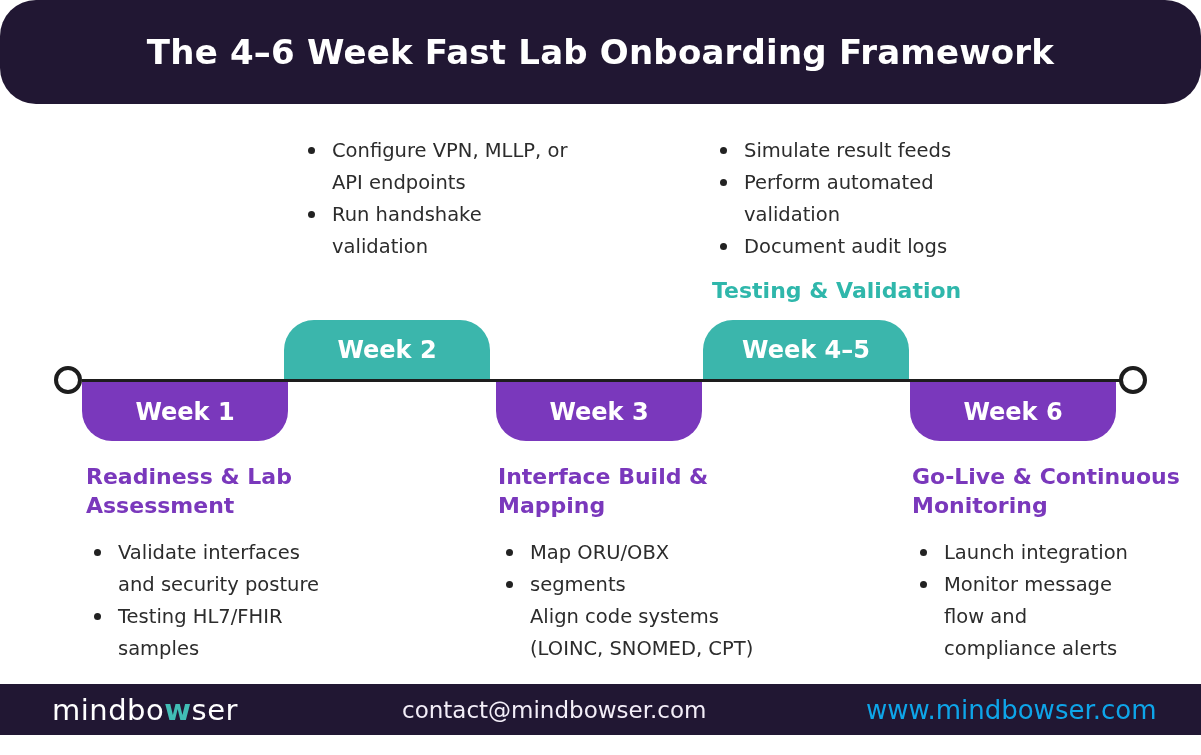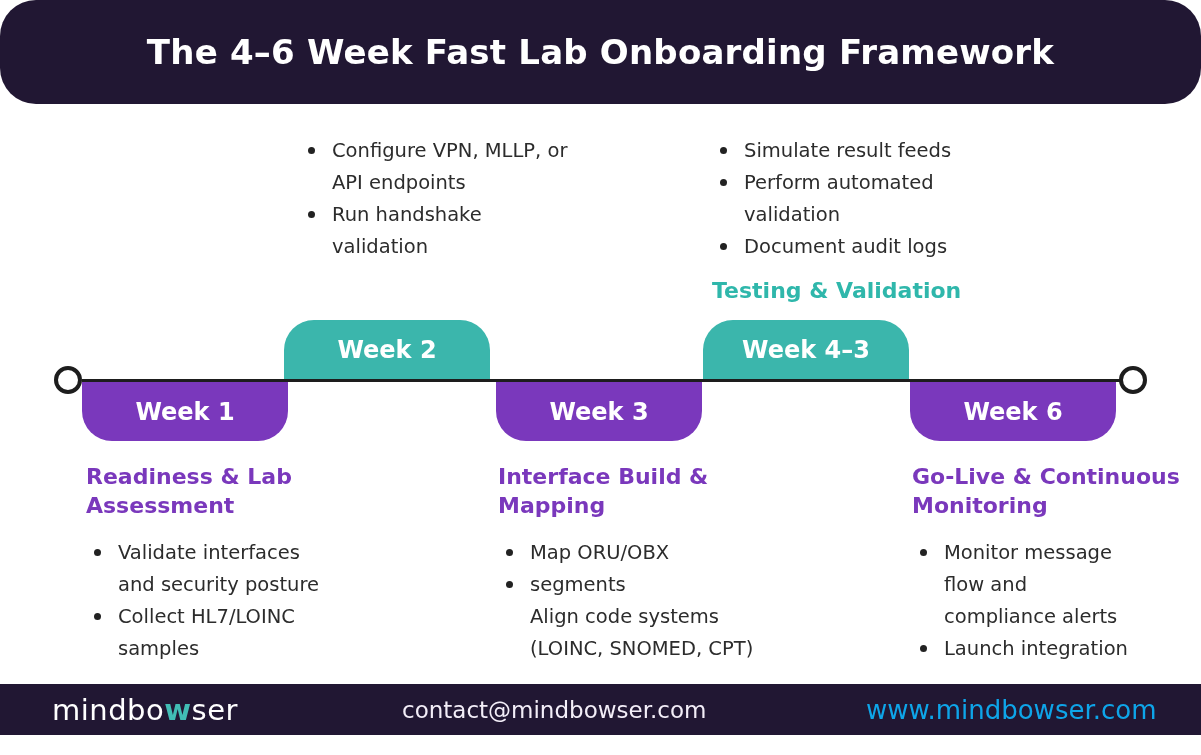--- a/index.html
+++ b/index.html
@@ -131,38 +131,38 @@
 <div class="badge below b1">
   <span>Week 1</span>
 </div>
 <div class="badge above b2">
   <span>Week 2</span>
 </div>
 <div class="badge below b3">
   <span>Week 3</span>
 </div>
 <div class="badge above b4">
-  <span>Week 4–3</span>
+  <span>Week 4–5</span>
 </div>
 <div class="badge below b5">
   <span>Week 6</span>
 </div>
 
 <section class="col col1">
   <h2 class="phase-heading purple">Readiness &amp; Lab
 Assessment</h2>
   <ul class="bullets">
     <li class="bullet">
       <span class="dot"></span>
       <span class="txt">Validate interfaces
 and security posture</span>
     </li>
     <li class="bullet">
       <span class="dot"></span>
-      <span class="txt">Collect HL7/LOINC
+      <span class="txt">Testing HL7/FHIR
 samples</span>
     </li>
   </ul>
 </section>
 
 <section class="col col2">
   <h2 class="phase-heading purple">Interface Build &amp;
 Mapping</h2>
   <ul class="bullets">
     <li class="bullet">
@@ -177,27 +177,27 @@
     </li>
   </ul>
 </section>
 
 <section class="col col3">
   <h2 class="phase-heading purple">Go-Live &amp; Continuous
 Monitoring</h2>
   <ul class="bullets">
     <li class="bullet">
       <span class="dot"></span>
+      <span class="txt">Launch integration</span>
+    </li>
+    <li class="bullet">
+      <span class="dot"></span>
       <span class="txt">Monitor message
 flow and
 compliance alerts</span>
-    </li>
-    <li class="bullet">
-      <span class="dot"></span>
-      <span class="txt">Launch integration</span>
     </li>
   </ul>
 </section>
 
 <footer class="footer">
   <div class="logo">
     <span>mindbo</span><span class="accent">w</span><span>ser</span>
   </div>
   <div class="email">contact@mindbowser.com</div>
   <div class="website">www.mindbowser.com</div>

